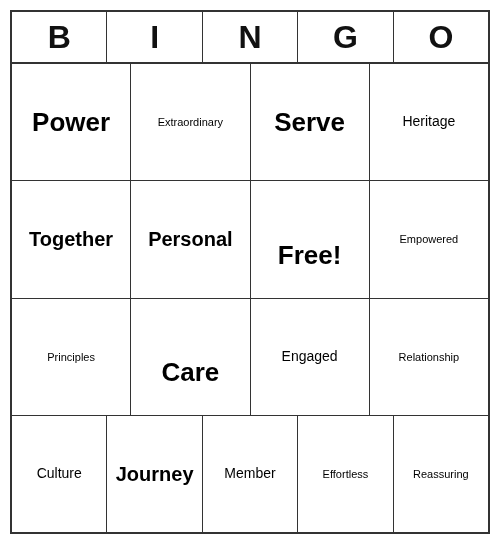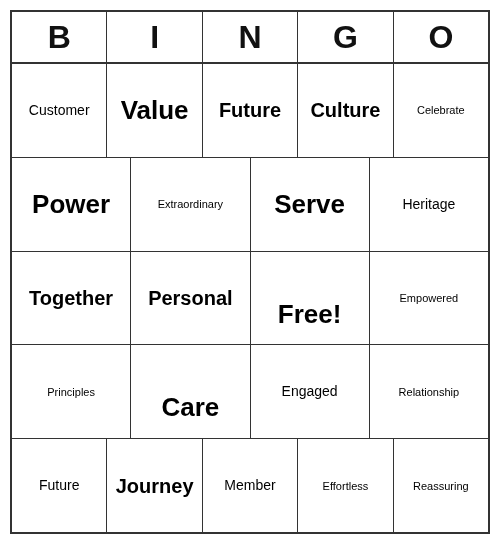--- a/index.html
+++ b/index.html
@@ -113,37 +113,20 @@
 
 <div class="bingo-container">
   <div class="bingo-header">
   <div class="bingo-header-cell">B</div>
       <div class="bingo-header-cell">I</div>
       <div class="bingo-header-cell">N</div>
       <div class="bingo-header-cell">G</div>
       <div class="bingo-header-cell">O</div>
     </div>
   <div class="bingo-grid">
-  <div class="bingo-row">
-        <div class="bingo-cell">
-          <span class="cell-text size-medium">Customer</span>
-        </div>
-        <div class="bingo-cell">
-          <span class="cell-text size-xlarge">Value</span>
-        </div>
-        <div class="bingo-cell">
-          <span class="cell-text size-large">Future</span>
-        </div>
-        <div class="bingo-cell">
-          <span class="cell-text size-large">Culture</span>
-        </div>
-        <div class="bingo-cell">
-          <span class="cell-text size-small">Celebrate</span>
-        </div>
-      </div>
       <div class="bingo-row">
         <div class="bingo-cell">
           <span class="cell-text size-xlarge">Power</span>
         </div>
         <div class="bingo-cell">
           <span class="cell-text size-small">Extraordinary</span>
         </div>
         <div class="bingo-cell">
           <span class="cell-text size-xlarge">Serve</span>
         </div>
@@ -174,21 +157,21 @@
         </div>
         <div class="bingo-cell">
           <span class="cell-text size-medium">Engaged</span>
         </div>
         <div class="bingo-cell">
           <span class="cell-text size-small">Relationship</span>
         </div>
       </div>
       <div class="bingo-row">
         <div class="bingo-cell">
-          <span class="cell-text size-medium">Future</span>
+          <span class="cell-text size-medium">Culture</span>
         </div>
         <div class="bingo-cell">
           <span class="cell-text size-large">Journey</span>
         </div>
         <div class="bingo-cell">
           <span class="cell-text size-medium">Member</span>
         </div>
         <div class="bingo-cell">
           <span class="cell-text size-small">Effortless</span>
         </div>

